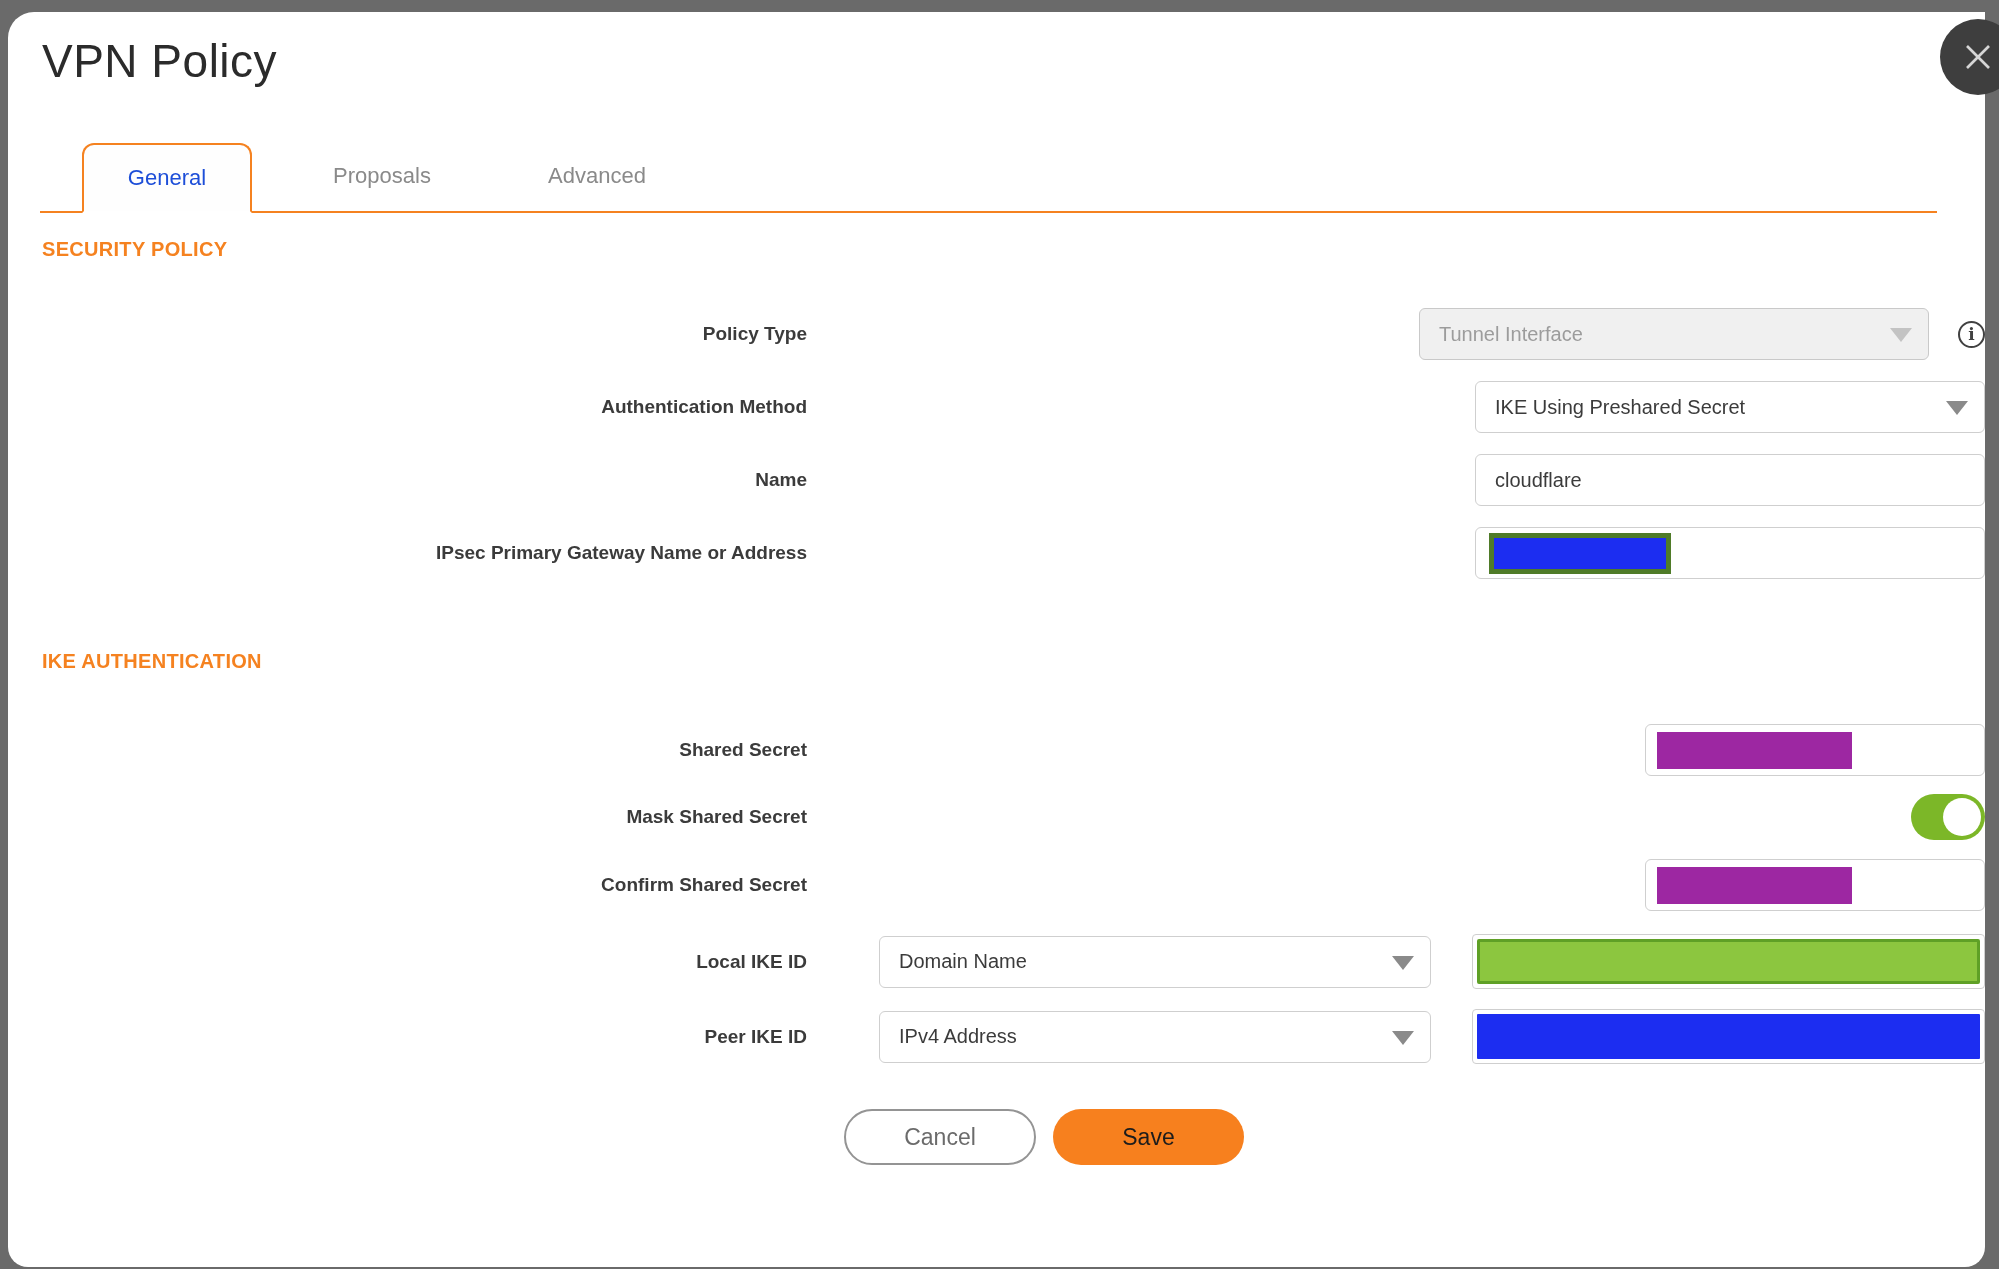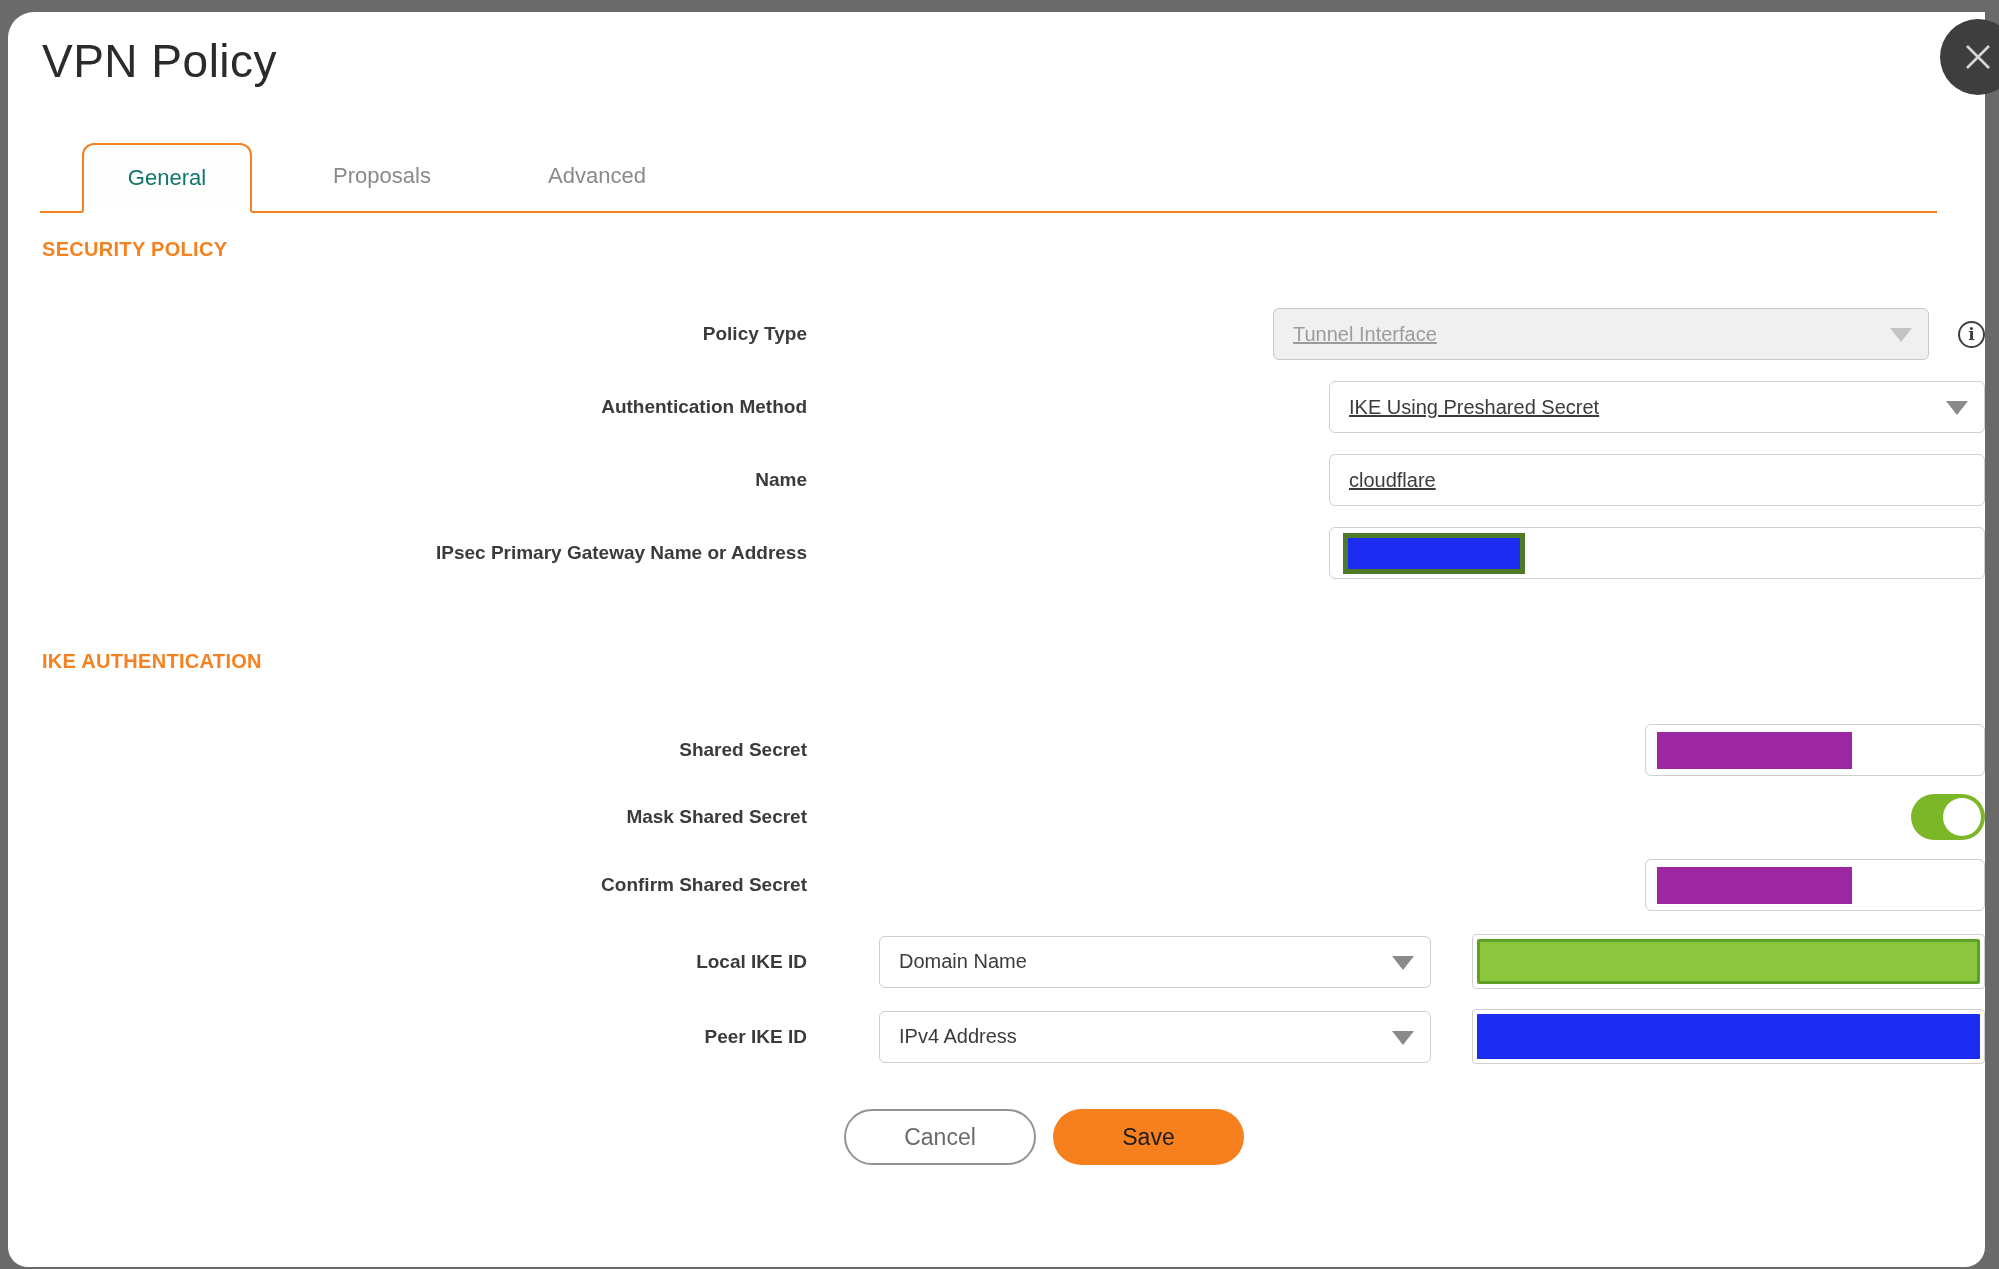--- a/index.html
+++ b/index.html
@@ -26,21 +26,21 @@
   .tabbar {
     position:relative; margin:55px 48px 0 32px; height:70px;
     border-bottom:2px solid #F58220; display:flex; align-items:flex-end;
     padding-left:42px;
   }
   .tab {
     width:170px; height:70px; display:flex; align-items:center; justify-content:center;
     font-size:22px; color:#8a8a8a; cursor:pointer; margin-right:45px;
   }
   .tab.active {
-    color:#0f766e; background:#fefefe;
+    color:#1d4ed8; background:#fefefe;
     border:2px solid #F58220; border-bottom:2px solid #ffffff;
     border-radius:12px 12px 0 0; margin-bottom:-2px; z-index:2;
   }
   
   .section-heading {
     margin-left:34px; font-size:20px; line-height:24px; font-weight:700;
     color:#F58220; letter-spacing:0.3px;
   }
   .sec-1 { margin-top:24px; }
   .sec-2 { margin-top:70px; }
@@ -54,21 +54,21 @@
   .mt-47 { margin-top:47px; } .mt-21 { margin-top:21px; }
   .mt-51 { margin-top:51px; } .mt-18 { margin-top:18px; }
   .mt-19 { margin-top:19px; } .mt-23 { margin-top:23px; }
   .mt-20 { margin-top:20px; } .mt-45 { margin-top:45px; }
   
   .select, .tinput {
     position:relative; height:52px; border:1px solid #cfcfcf; border-radius:6px;
     background:#fff; display:flex; align-items:center; padding:0 46px 0 19px;
     font-size:20px; color:#3b3b3b; cursor:pointer;
   }
-  .w570 { width:656px;text-decoration:underline; } .w552 { width:552px; } .w340 { width:340px; }
+  .w570 { width:510px; } .w552 { width:552px; } .w340 { width:340px; }
   .select .caret {
     position:absolute; right:16px; top:19px; width:0; height:0;
     border-left:11px solid transparent; border-right:11px solid transparent;
     border-top:14px solid #8a8a8a;
   }
   .select.disabled { background:#f0f0f0; border-color:#c9c9c9; color:#9c9c9c; cursor:default; }
   .select.disabled .caret { border-top-color:#c3c3c3; }
   .tinput { cursor:text; }
   
   .redact-gateway {

